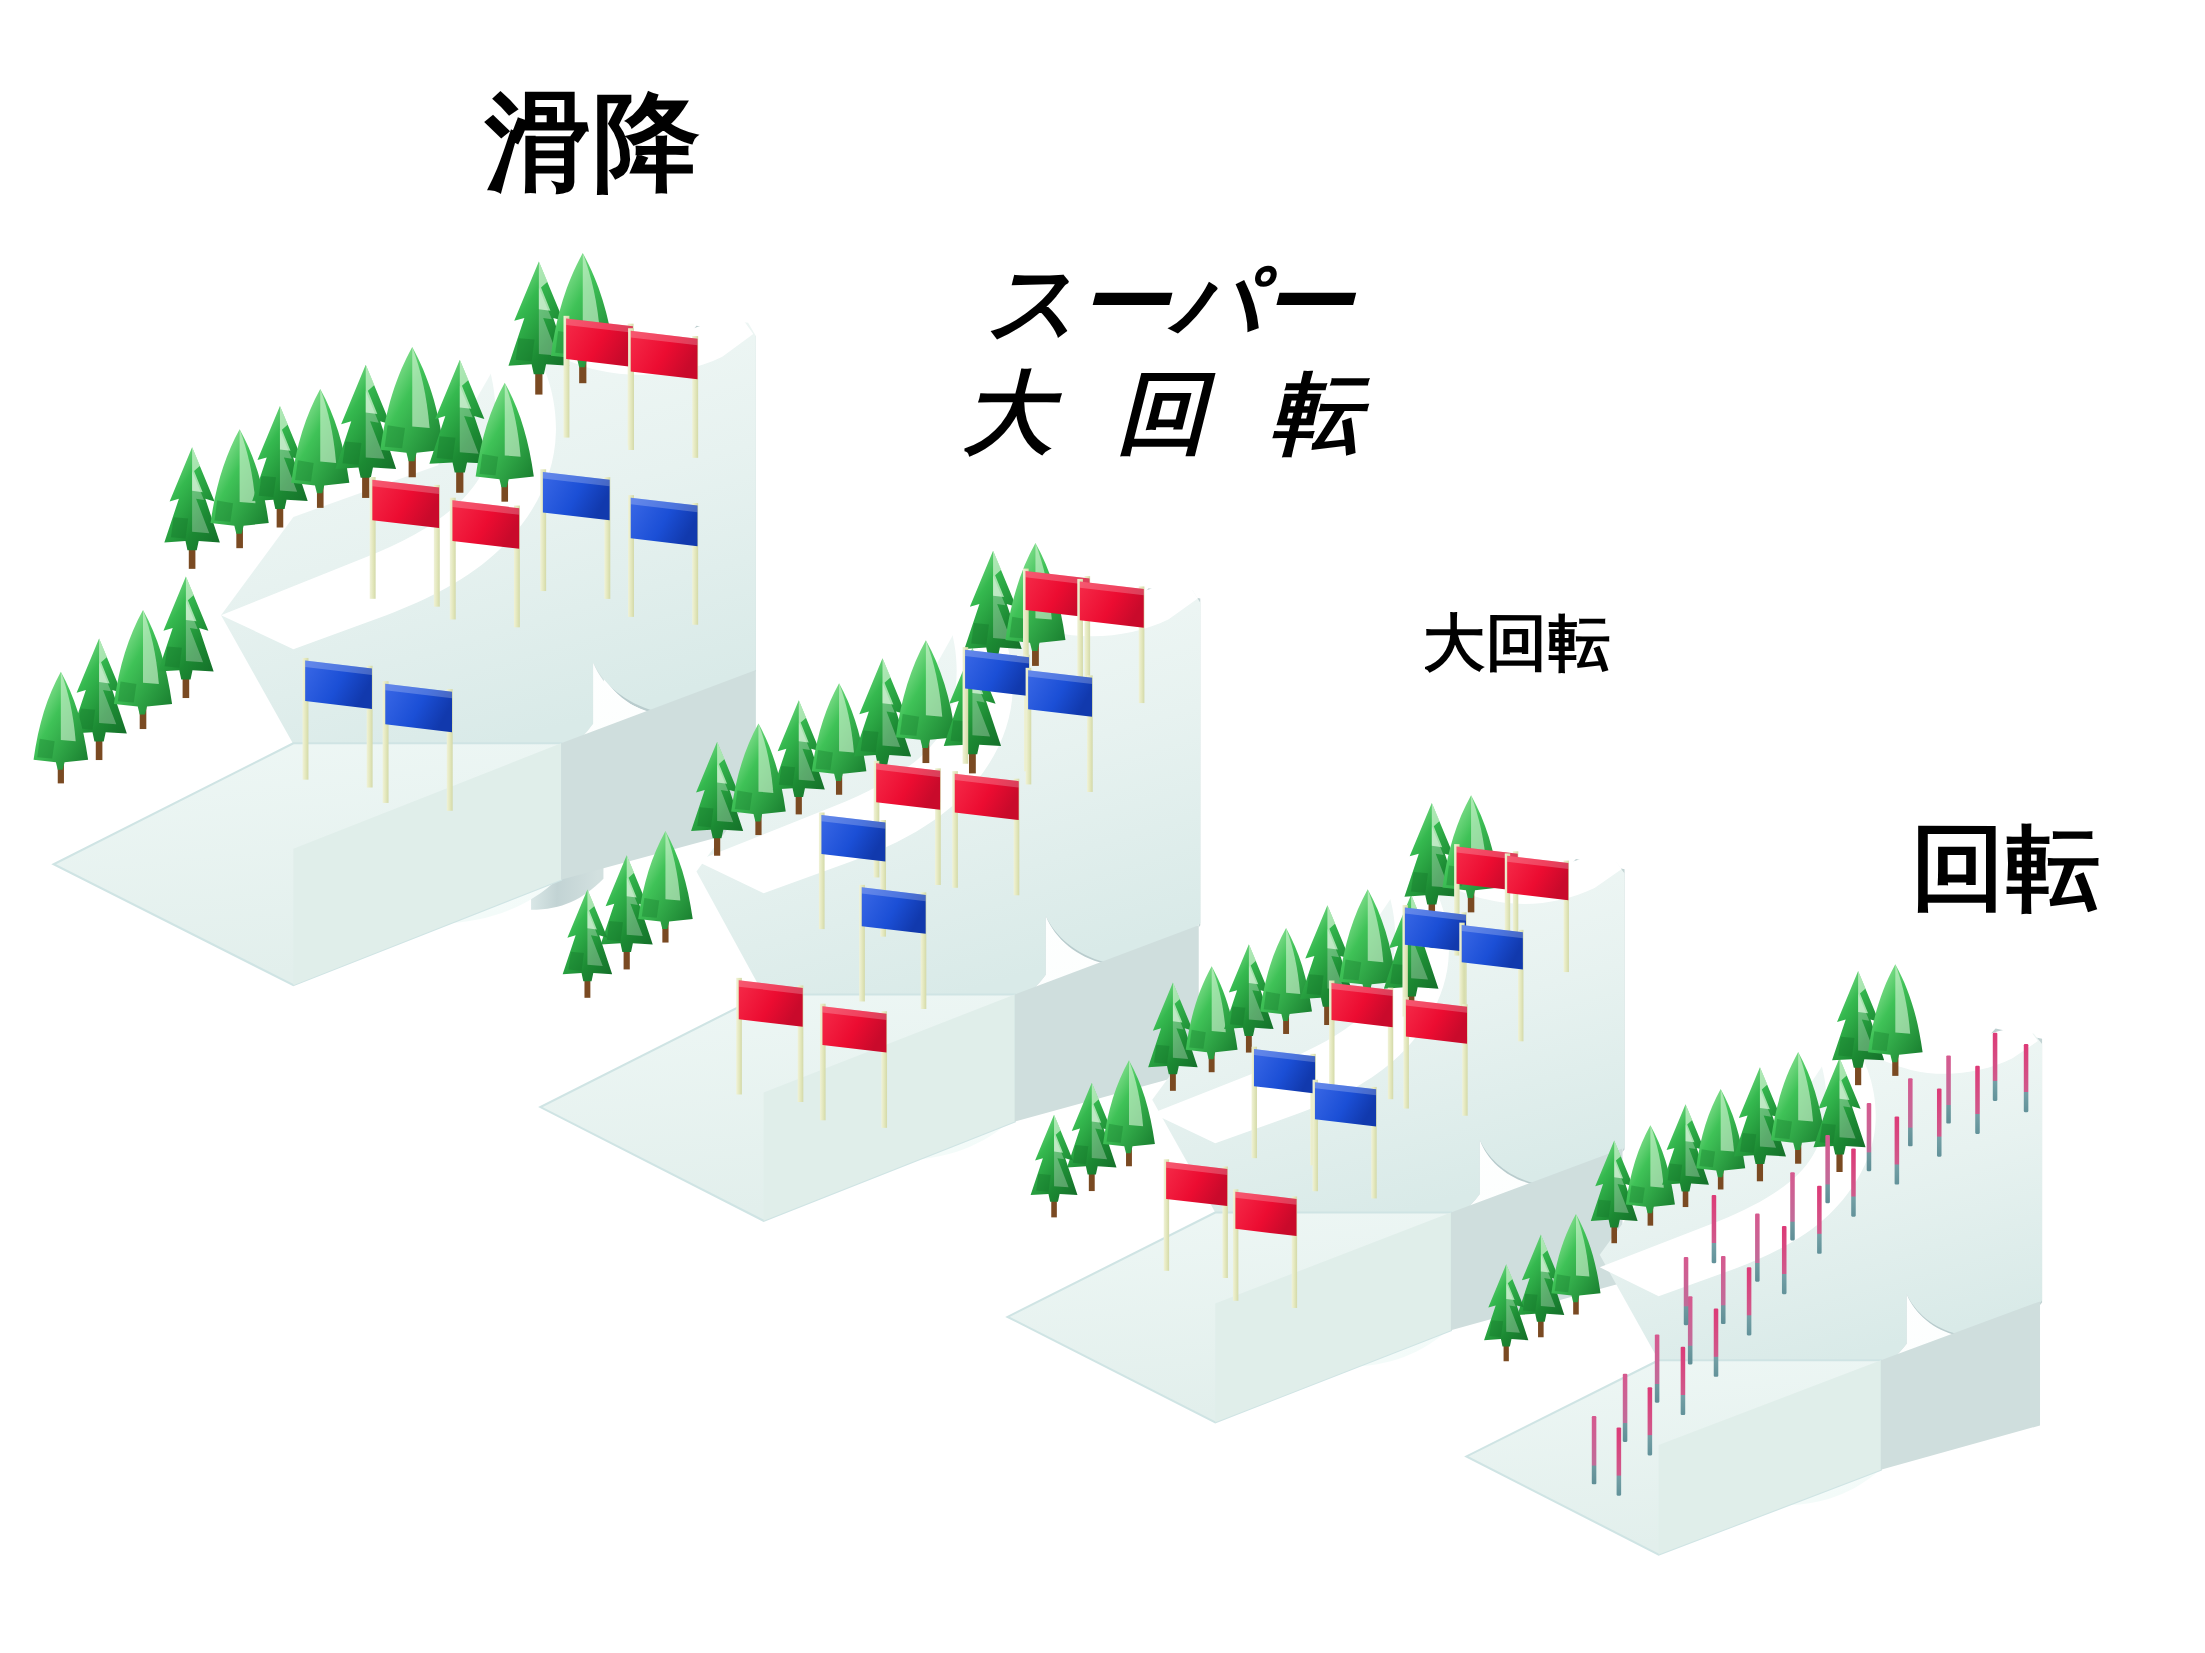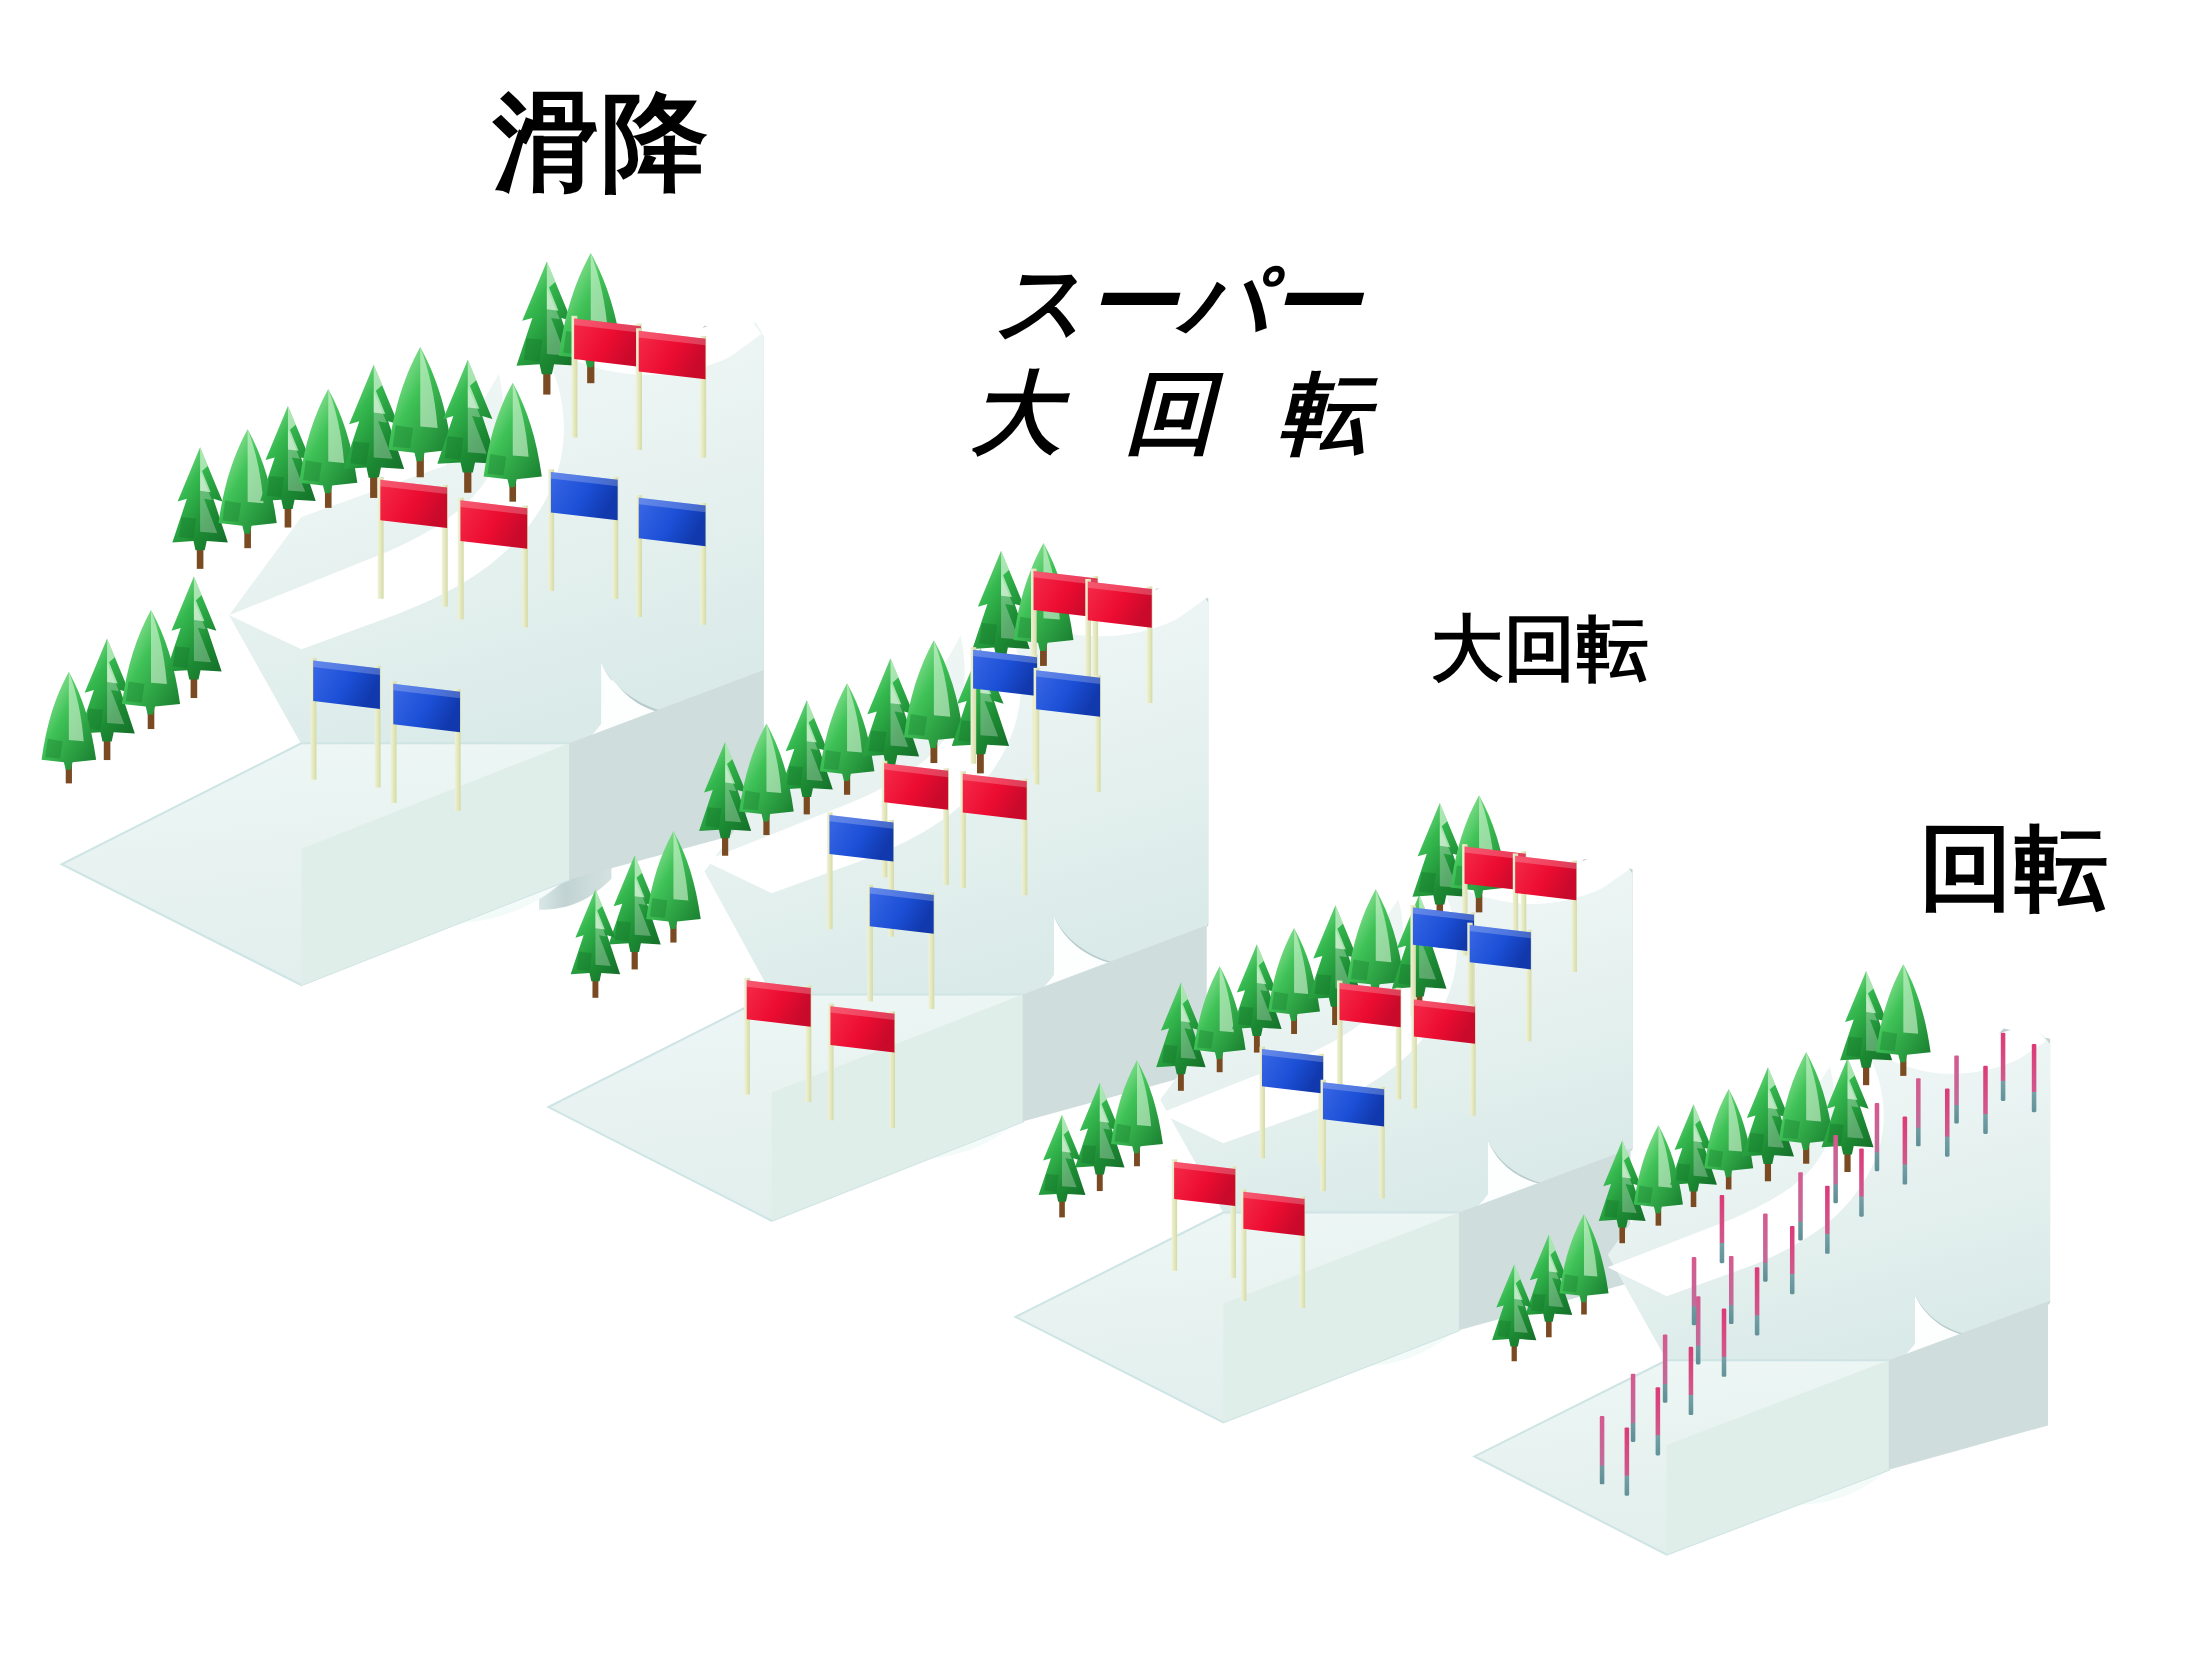--- a/index.html
+++ b/index.html
@@ -2,36 +2,36 @@
 <html style="font-size:8.3px"><head>
 <meta charset="utf-8">
 <title>Alpine Skiing Disciplines</title>
 <style>
   html,body{margin:0;padding:0;background:#ffffff;}
   body{
     font-family:"Liberation Sans","DejaVu Sans",sans-serif;
     width:2205px;height:1654px;position:relative;overflow:hidden;
     background:#ffffff;
   }
-  #stage{position:absolute;left:12px;top:0;width:1845px;height:1654px;}
+  #stage{position:absolute;left:4px;top:0;width:1845px;height:1654px;}
   svg.scene{position:absolute;left:0;top:0;width:2205px;height:1654px;display:block;}
 
   .label{
     position:absolute;
     color:#000000;
     font-weight:bold;
     line-height:1.08;
     white-space:pre;
     letter-spacing:0.01em;
     font-family:"DejaVu Sans","Liberation Sans",sans-serif;
   }
   #label-downhill{left:481px;  top:85px;  font-size:107px;}
   #label-supergs{ left:959px; top:253px;  font-size:90px; text-align:center;font-style:italic;}
   #label-supergs .l2{display:block;letter-spacing:0.18em;margin-top:13.4px;text-align:right;}
-  #label-gs{      left:1419px; top:610px; font-size:72px;}
+  #label-gs{      left:1419px; top:610px; font-size:62px;}
   #label-slalom{  left:1907px; top:817px; font-size:94px;}
 </style>
 </head>
 <body>
 
 <div id="stage">
 
   <svg class="scene" viewBox="0 0 4267 3200" xmlns="http://www.w3.org/2000/svg">
     <defs>
 

